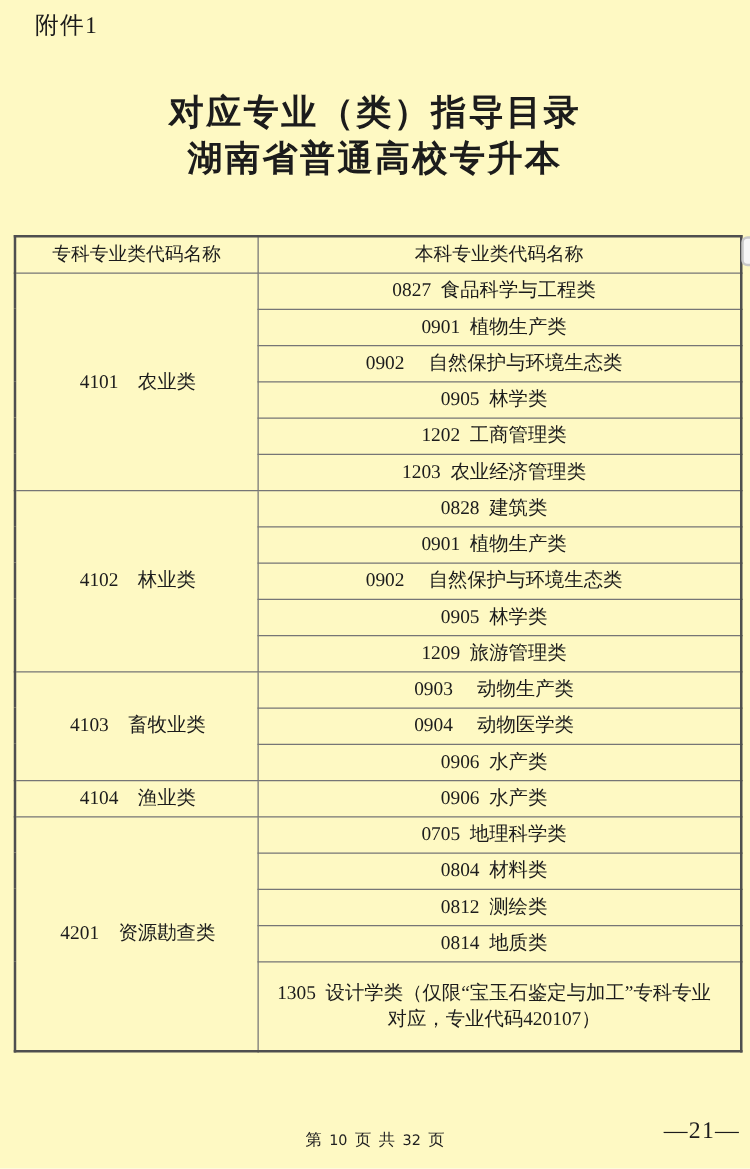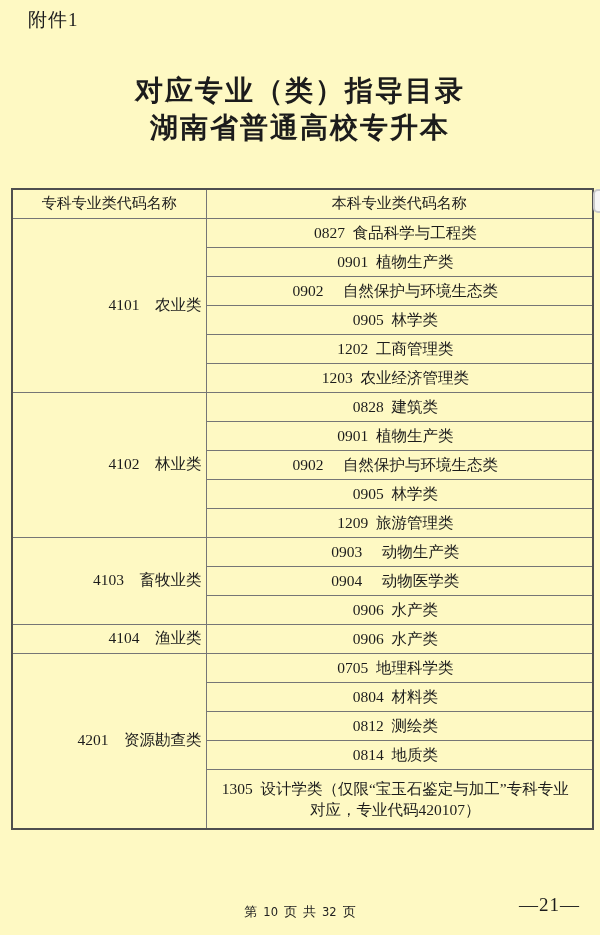--- a/index.html
+++ b/index.html
@@ -48,48 +48,48 @@
     font-weight: normal;
   }
   th.hdr {
     height: 29px;
     text-align: center;
     font-size: 15px;
     padding: 0 16px;
   }
   td.cat-cell {
     padding: 2px 4px 2px 6px;
-    text-align: right;
+    text-align: center;
   }
   td.major-cell {
     height: 29px;
     padding: 2px 16px 2px 8px;
     line-height: 21px;
     text-align: center;
   }
-  td.major-cell.tall { height: 60px; margin-left: 32px; }
+  td.major-cell.tall { height: 72px; margin-left: 32px; }
   .footer {
     position: absolute;
     top: 903px;
     left: 0;
     right: 0;
     text-align: center;
     font-size: 13px;
     color: #222;
   }
   .footer span { margin: 0 3px; }
   .footer .num {
     font-weight: normal;
     font-size: 11.5px;
     font-family: "DejaVu Sans", "Liberation Sans", sans-serif;
   }
   .corner {
     position: absolute;
     top: 894px;
-    right: 20px;
+    right: 8px;
     font-size: 19px;
     letter-spacing: 1px;
   }
   .thumb {
     position: absolute;
     left: 593px;
     top: 189px;
     width: 14px;
     height: 24px;
     background: #f6f6f6;

